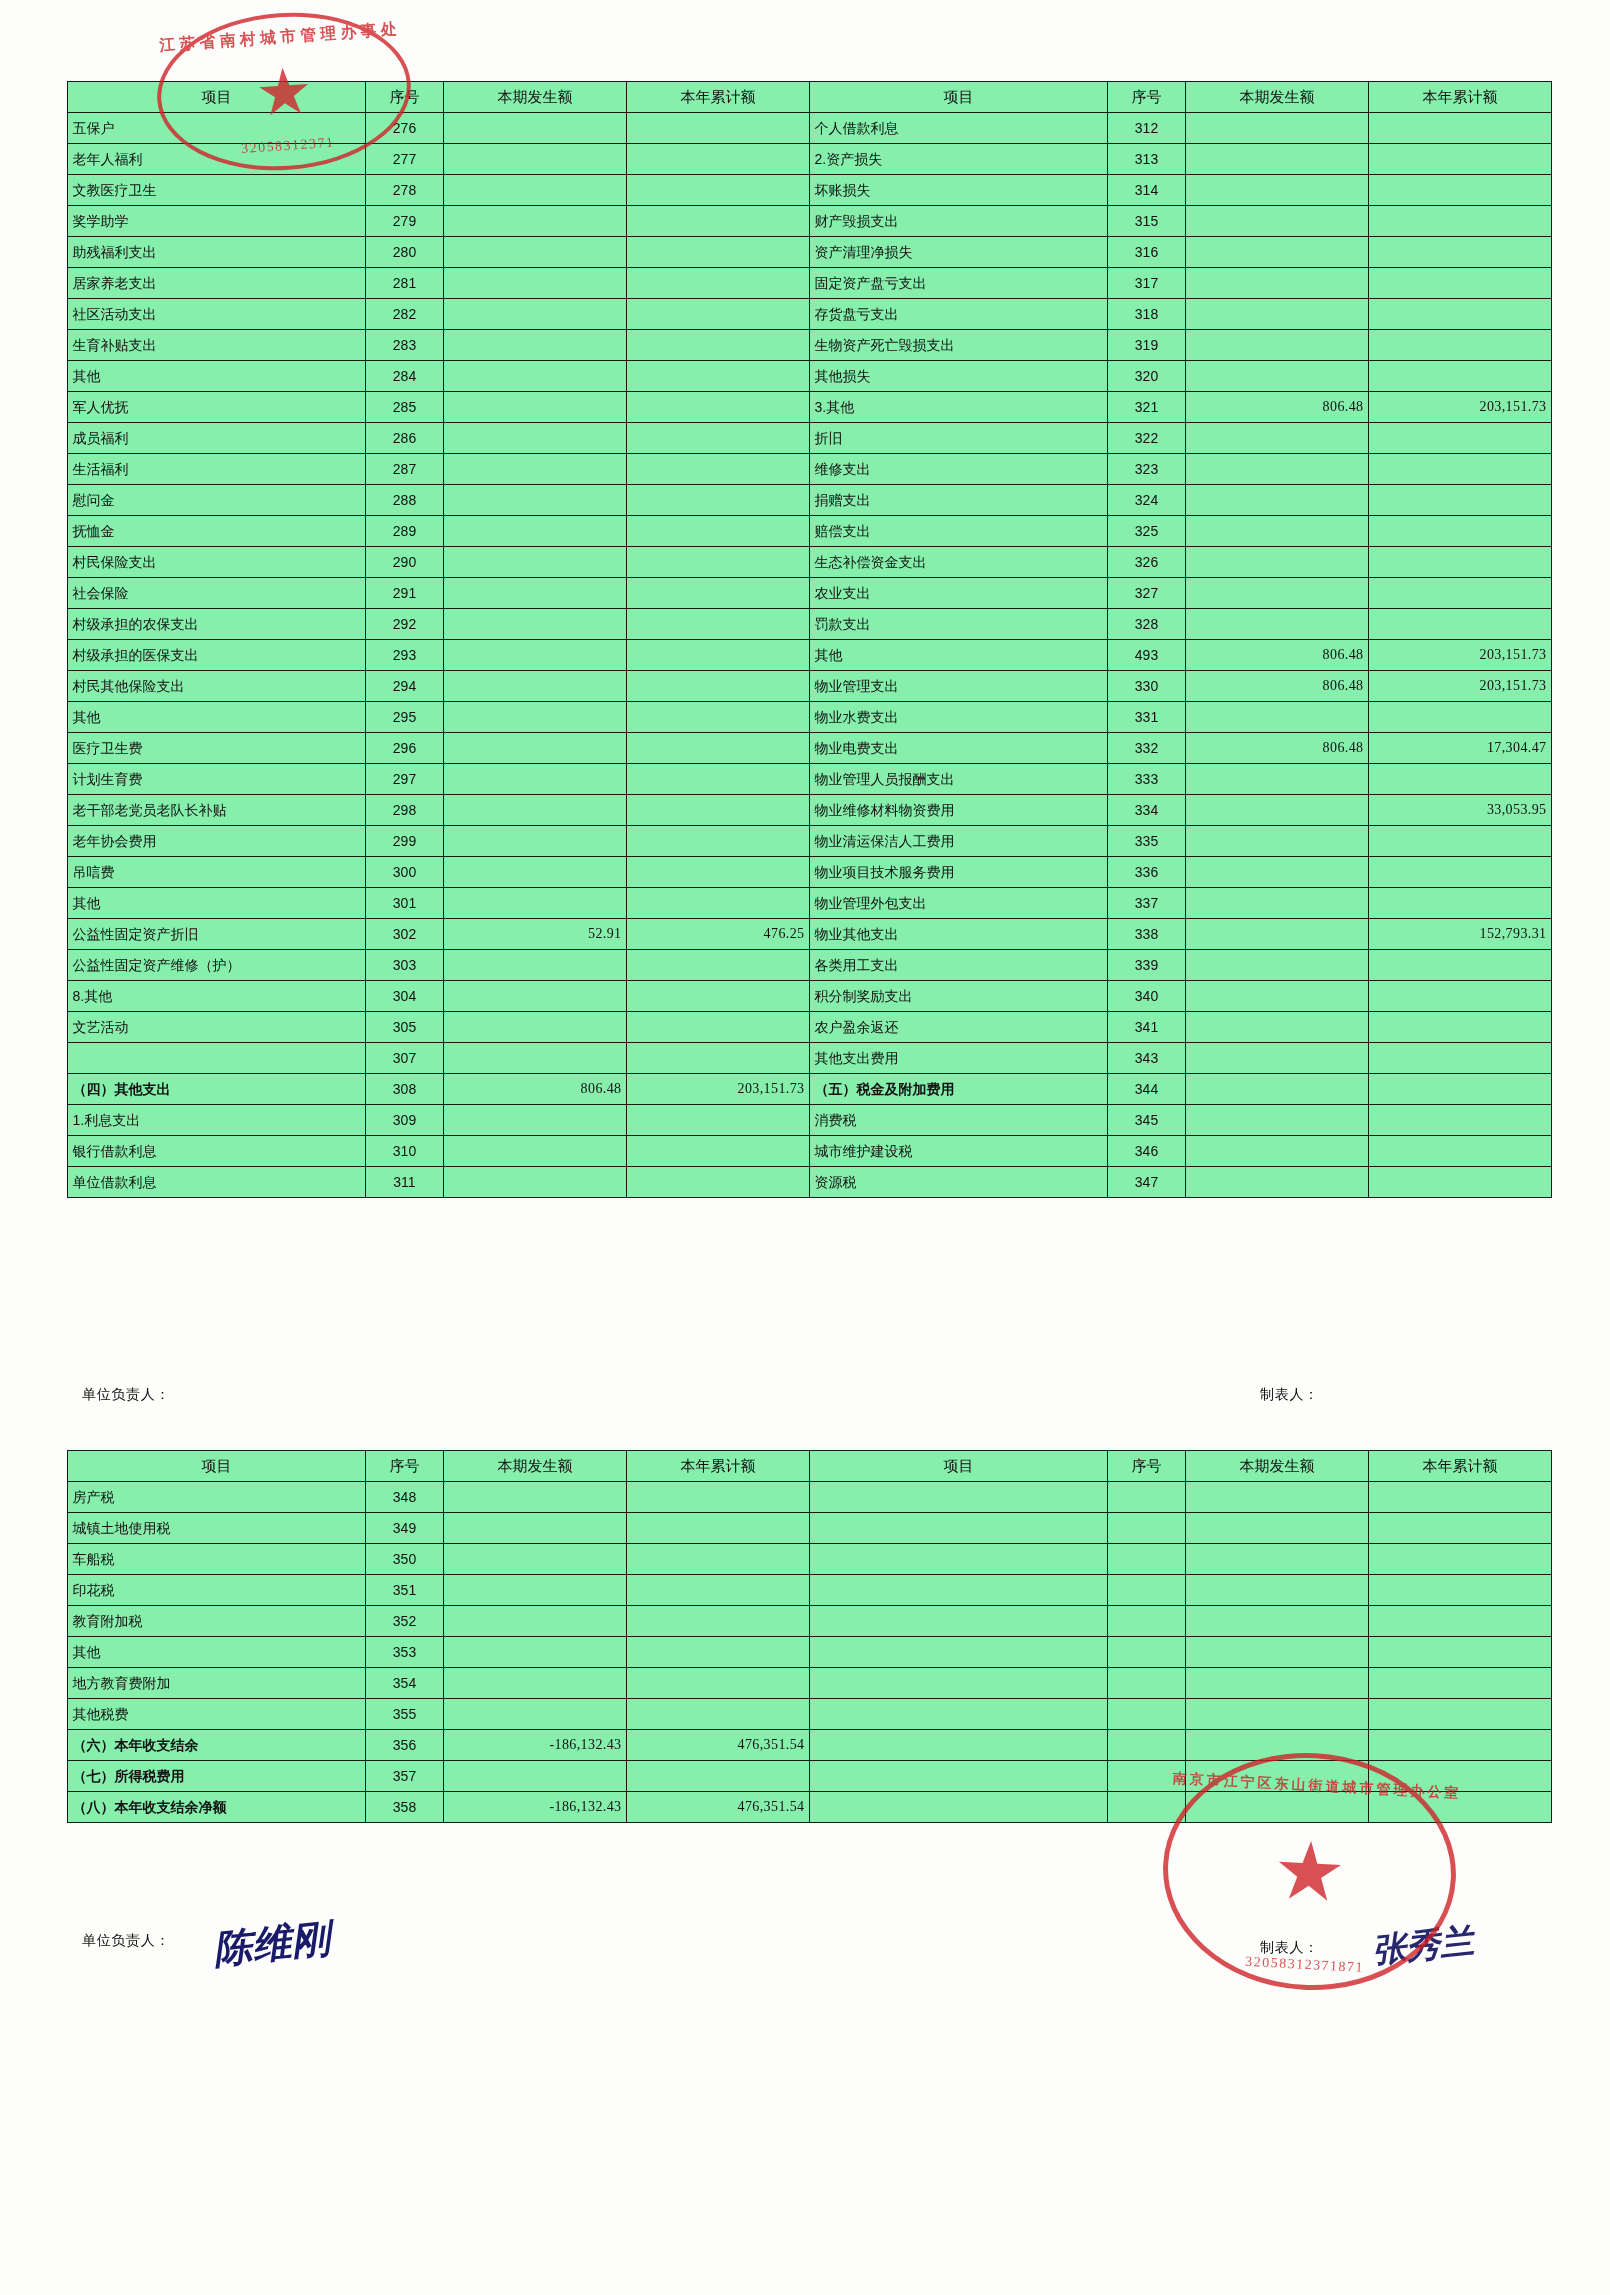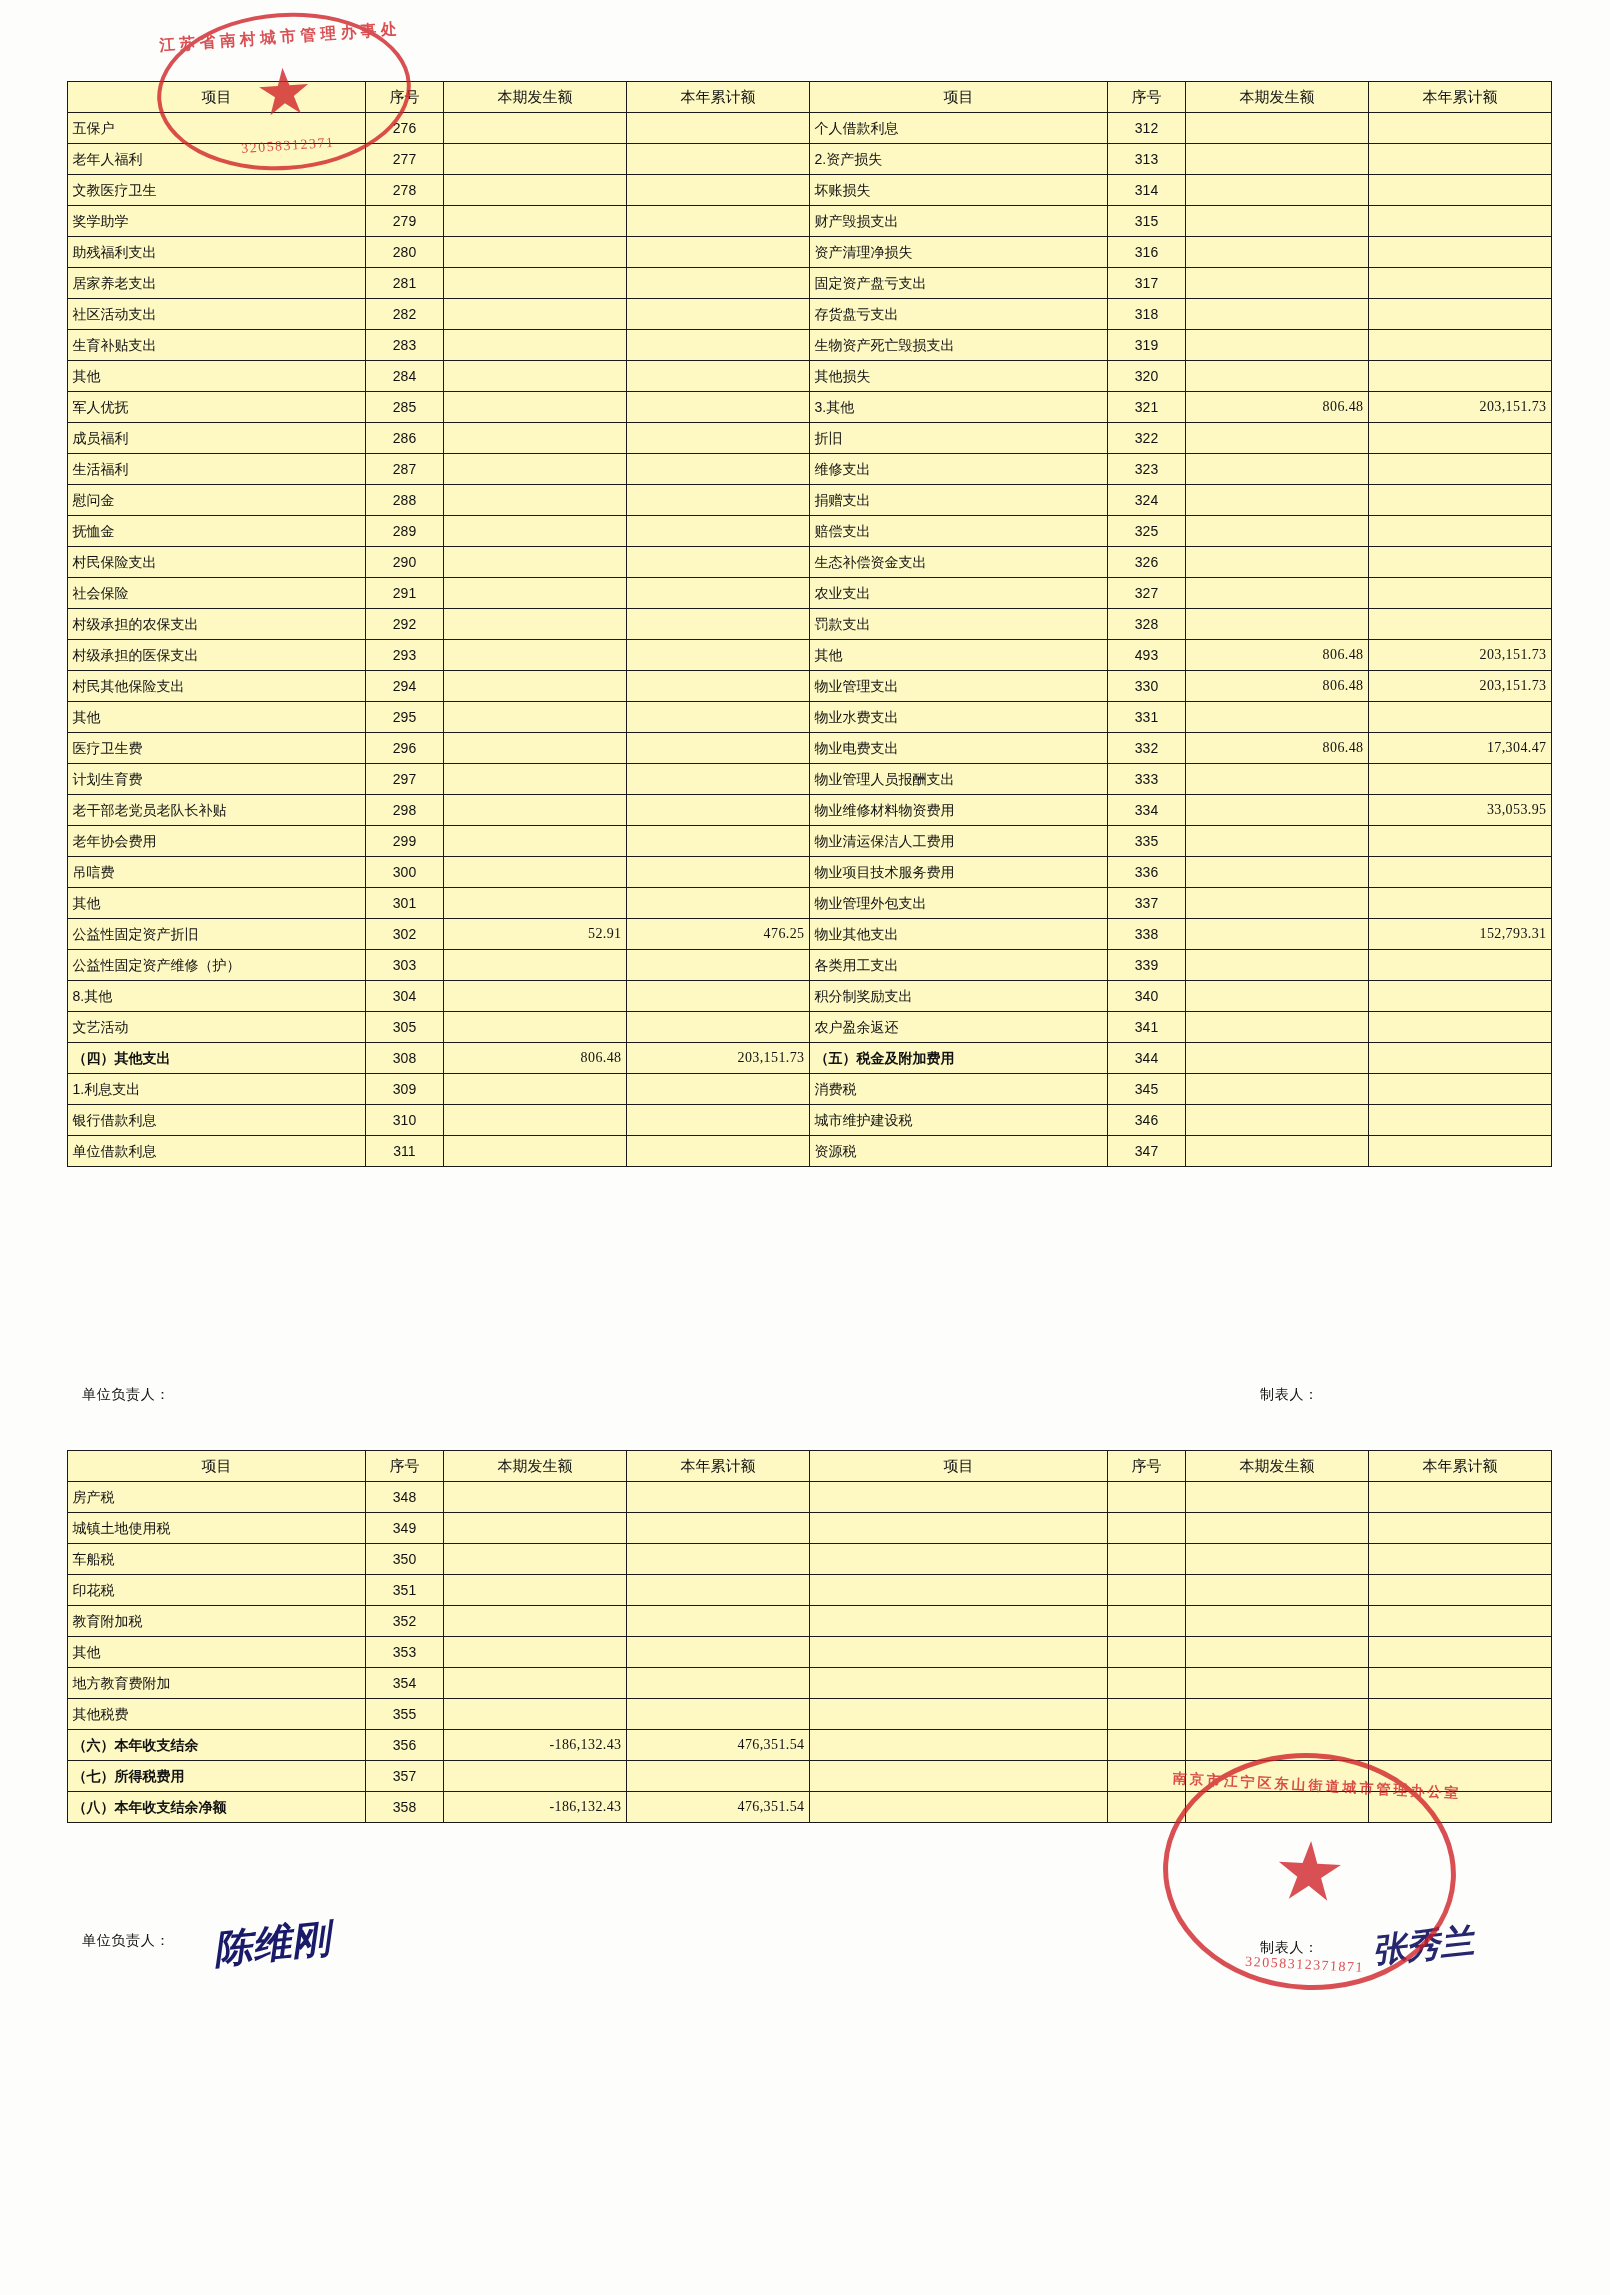--- a/index.html
+++ b/index.html
@@ -26,21 +26,21 @@
   .tbl-wrap {
     position: absolute;
   }
   #table-top { left: 67px; top: 81px; width: 1480px; }
   #table-bottom { left: 67px; top: 1450px; width: 1480px; }
 
   table.fin {
     border-collapse: collapse;
     width: 100%;
     table-layout: fixed;
-    background: #fef9c3;
+    background: #86efac;
   }
   table.fin td, table.fin th {
     border: 1.1px solid #1a1a1a;
     height: 30px;
     padding: 0 4.5px;
     font-size: 14px;
     font-weight: normal;
     vertical-align: middle;
     line-height: 1.15;
   }
@@ -464,20 +464,30 @@
             <td class="item lv1">文艺活动</td>
             <td class="seq">305</td>
             <td class="num"></td>
             <td class="num"></td>
             <td class="item lv1">农户盈余返还</td>
             <td class="seq">341</td>
             <td class="num"></td>
             <td class="num"></td>
           </tr>
           <tr>
+            <td class="item lv1"></td>
+            <td class="seq">307</td>
+            <td class="num"></td>
+            <td class="num"></td>
+            <td class="item lv1">其他支出费用</td>
+            <td class="seq">343</td>
+            <td class="num"></td>
+            <td class="num"></td>
+          </tr>
+          <tr>
             <td class="item lv0" style="font-weight: bold;">（四）其他支出</td>
             <td class="seq">308</td>
             <td class="num">806.48</td>
             <td class="num">203,151.73</td>
             <td class="item lv0" style="font-weight: bold;">（五）税金及附加费用</td>
             <td class="seq">344</td>
             <td class="num"></td>
             <td class="num"></td>
           </tr>
           <tr>

